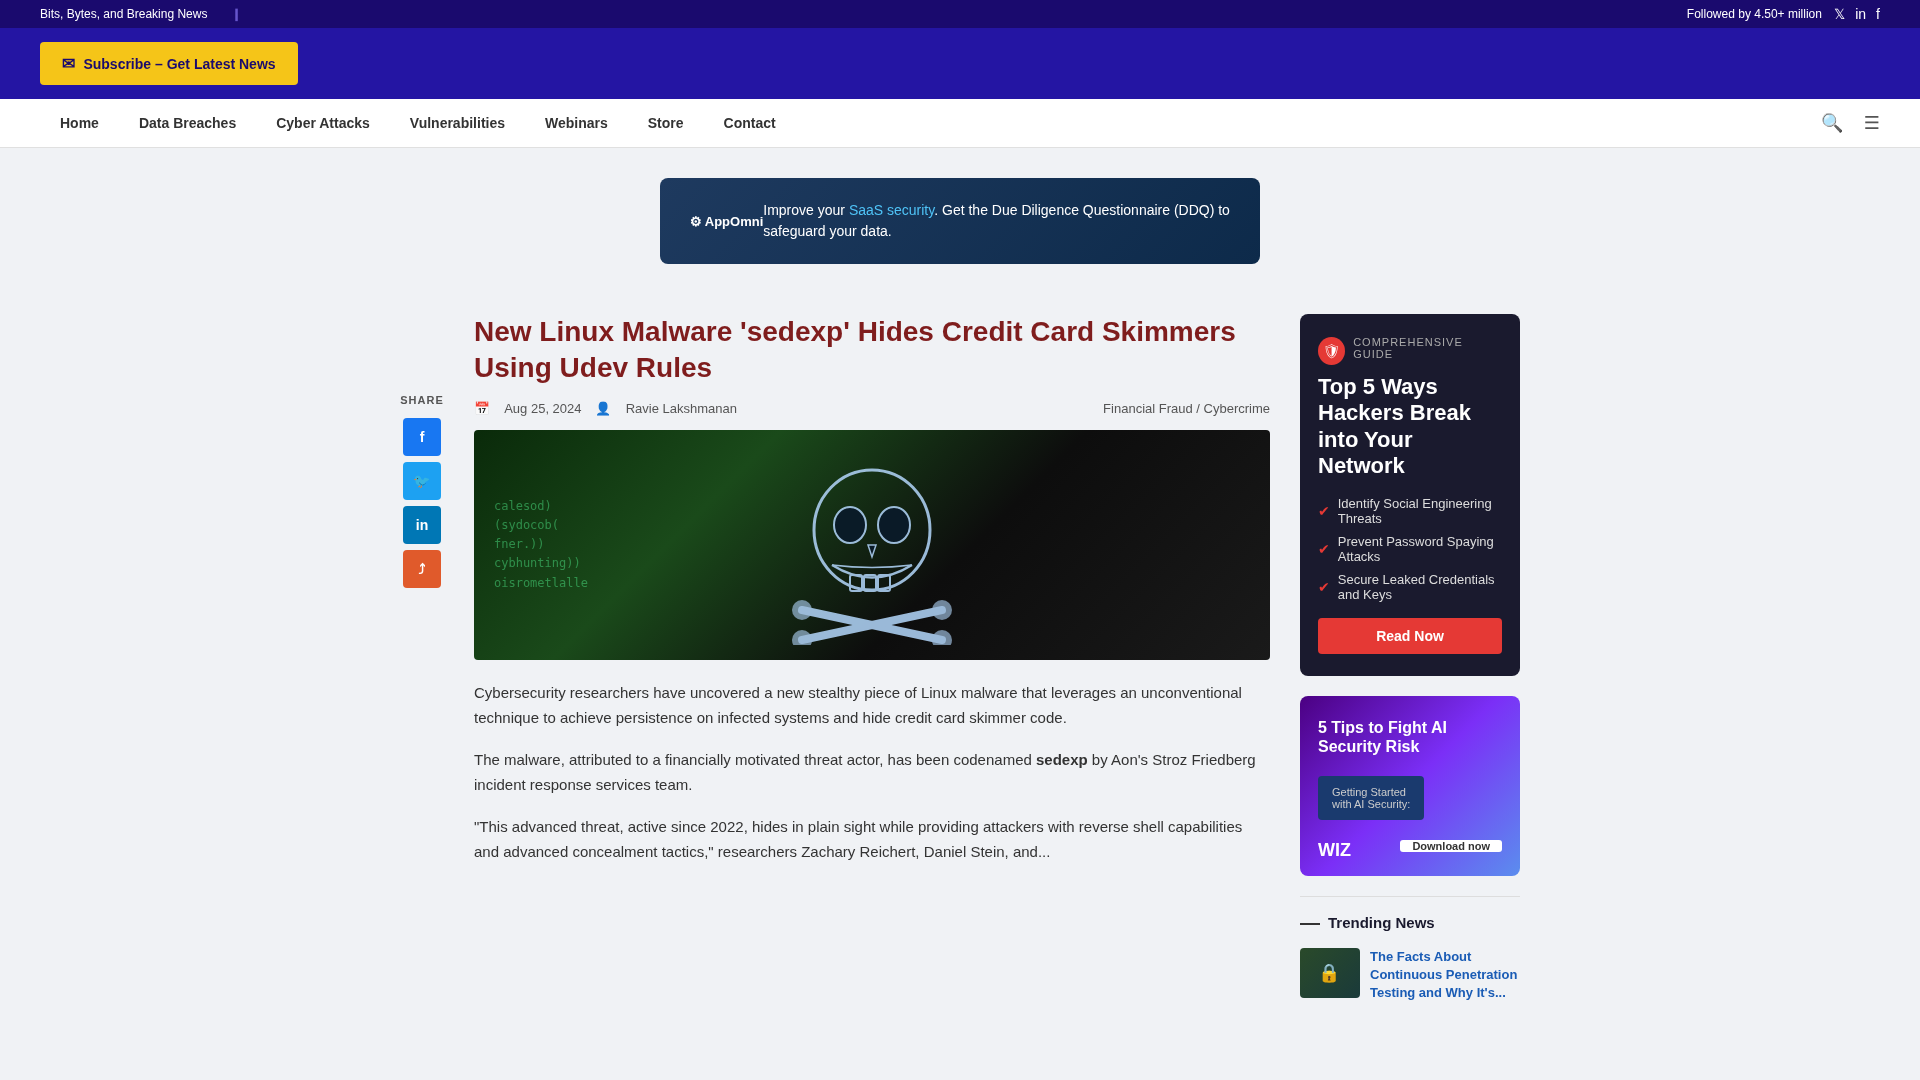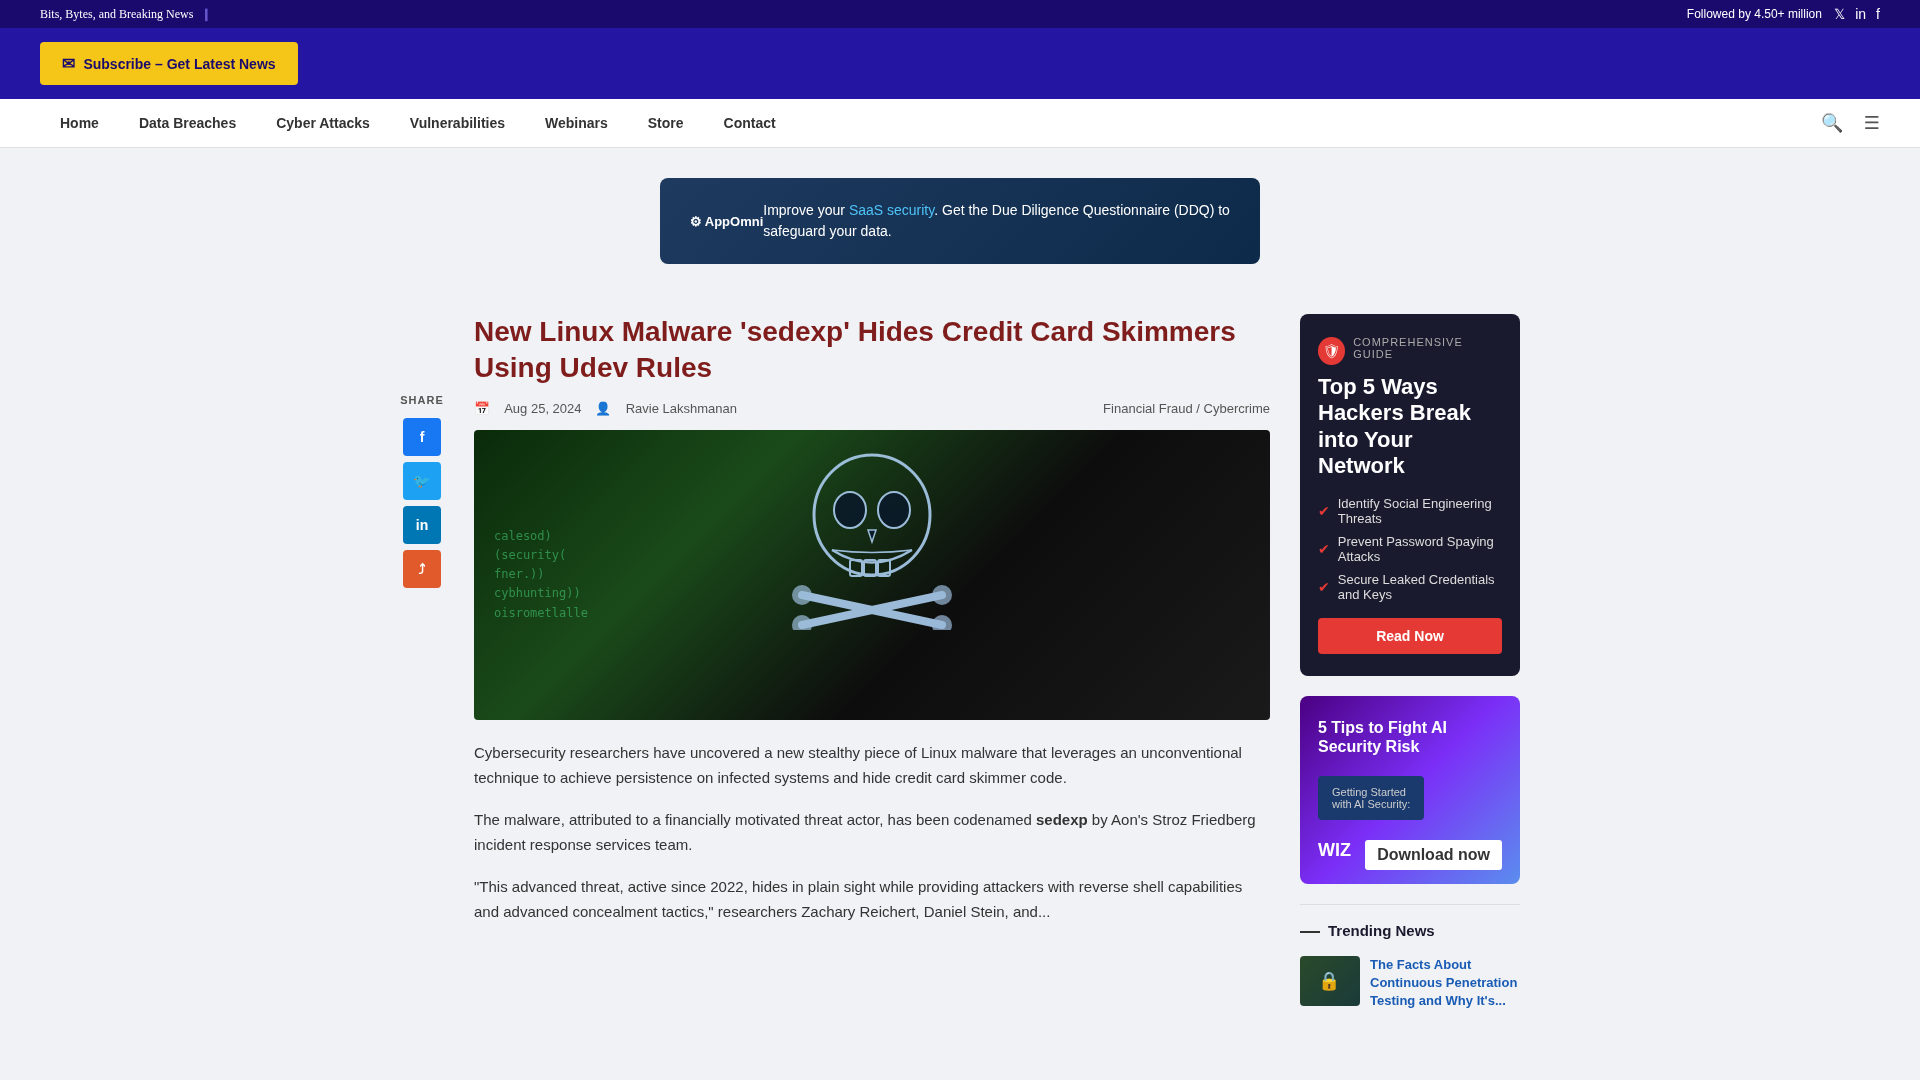--- a/index.html
+++ b/index.html
@@ -8,21 +8,21 @@
     
     .top-bar {
       background: #1a0a6e;
       color: #fff;
       font-size: 12px;
       padding: 6px 40px;
       display: flex;
       align-items: center;
       justify-content: space-between;
     }
-    .top-bar-left { display: flex; align-items: center; gap: 8px; font-family: Liberation Serif, serif; }
+    .top-bar-left { display: flex; align-items: center; gap: 24px; }
     .top-bar-right { display: flex; align-items: center; gap: 12px; }
     .top-bar-right .social-icons { display: flex; gap: 10px; }
     .social-icon { color: #fff; font-size: 14px; cursor: pointer; }
     .top-bar-divider { color: #6655cc; font-weight: bold; }
 
     
     .header {
       background: #2415a3;
       padding: 14px 40px;
       display: flex;
@@ -149,26 +149,26 @@
       margin-bottom: 14px;
       font-size: 13px;
       color: #666;
     }
     .article-meta-left { display: flex; align-items: center; gap: 14px; }
     .article-meta .date { color: #555; }
     .article-meta .author { color: #555; }
     .article-meta .category { color: #555; }
     .article-img {
       width: 100%;
-      height: 290px;
+      height: 230px;
       background: linear-gradient(135deg, #0a2a0a 0%, #1a4a1a 30%, #0d0d0d 60%, #1a1a1a 100%);
       border-radius: 4px;
       margin-bottom: 20px;
       display: flex;
-      align-items: flex-start;
+      align-items: center;
       justify-content: center;
       overflow: hidden;
       position: relative;
     }
     .skull-svg { width: 200px; height: 200px; opacity: 0.9; }
     .code-bg {
       position: absolute;
       top: 0; left: 0; right: 0; bottom: 0;
       display: flex;
       flex-direction: column;
@@ -258,22 +258,22 @@
       align-items: flex-start;
       justify-content: space-between;
       margin-top: 10px;
     }
     .wiz-logo { font-size: 18px; font-weight: 900; color: #fff; }
     .download-btn {
       background: #fff;
       color: #333;
       border: none;
       border-radius: 3px;
-      padding: 6px 12px;
-      font-size: 16px;
+      padding: 0 12px;
+      font-size: 11px;
       cursor: pointer;
       font-weight: bold;
     }
     .trending-section { }
     .trending-header {
       display: flex;
       align-items: center;
       gap: 8px;
       font-size: 15px;
       font-weight: 800;
@@ -368,21 +368,21 @@
         <span class="date">Aug 25, 2024</span>
         <span>👤</span>
         <span class="author">Ravie Lakshmanan</span>
       </div>
       <span class="category">Financial Fraud / Cybercrime</span>
     </div>
 
     <div class="article-img">
       <div class="code-bg">
         <div>calesod)</div>
-        <div>(security(</div>
+        <div>(sydocob(</div>
         <div>fner.))</div>
         <div>cybhunting))</div>
         <div>oisrometlalle</div>
       </div>
       <svg class="skull-svg" viewBox="0 0 200 200" xmlns="http://www.w3.org/2000/svg">
 
         <ellipse cx="100" cy="85" rx="58" ry="60" fill="none" stroke="#aaccee" stroke-width="3"></ellipse>
 
         <ellipse cx="78" cy="80" rx="16" ry="18" fill="#0a1a2a" stroke="#aaccee" stroke-width="2"></ellipse>
         <ellipse cx="122" cy="80" rx="16" ry="18" fill="#0a1a2a" stroke="#aaccee" stroke-width="2"></ellipse>

